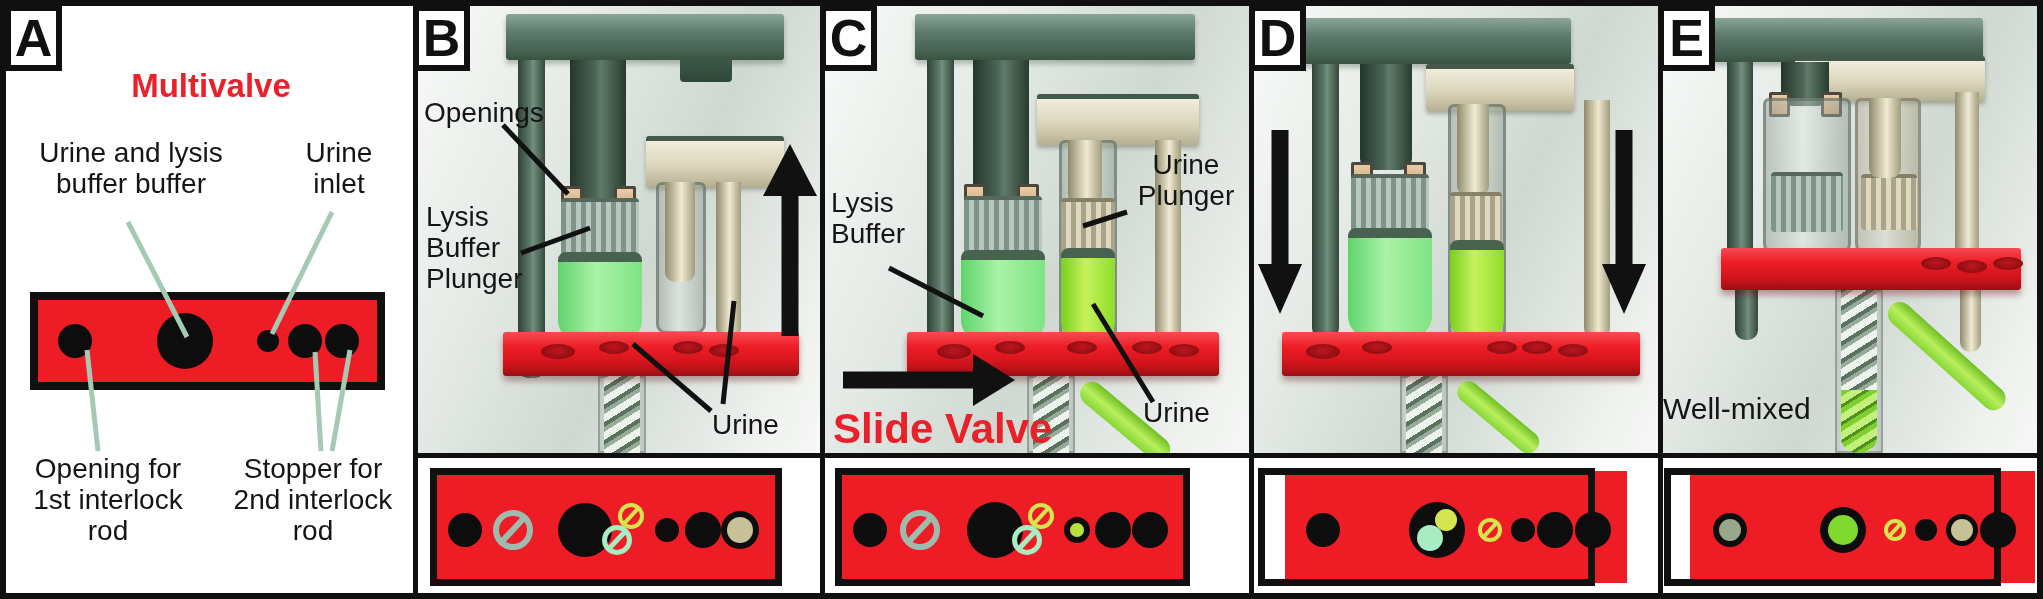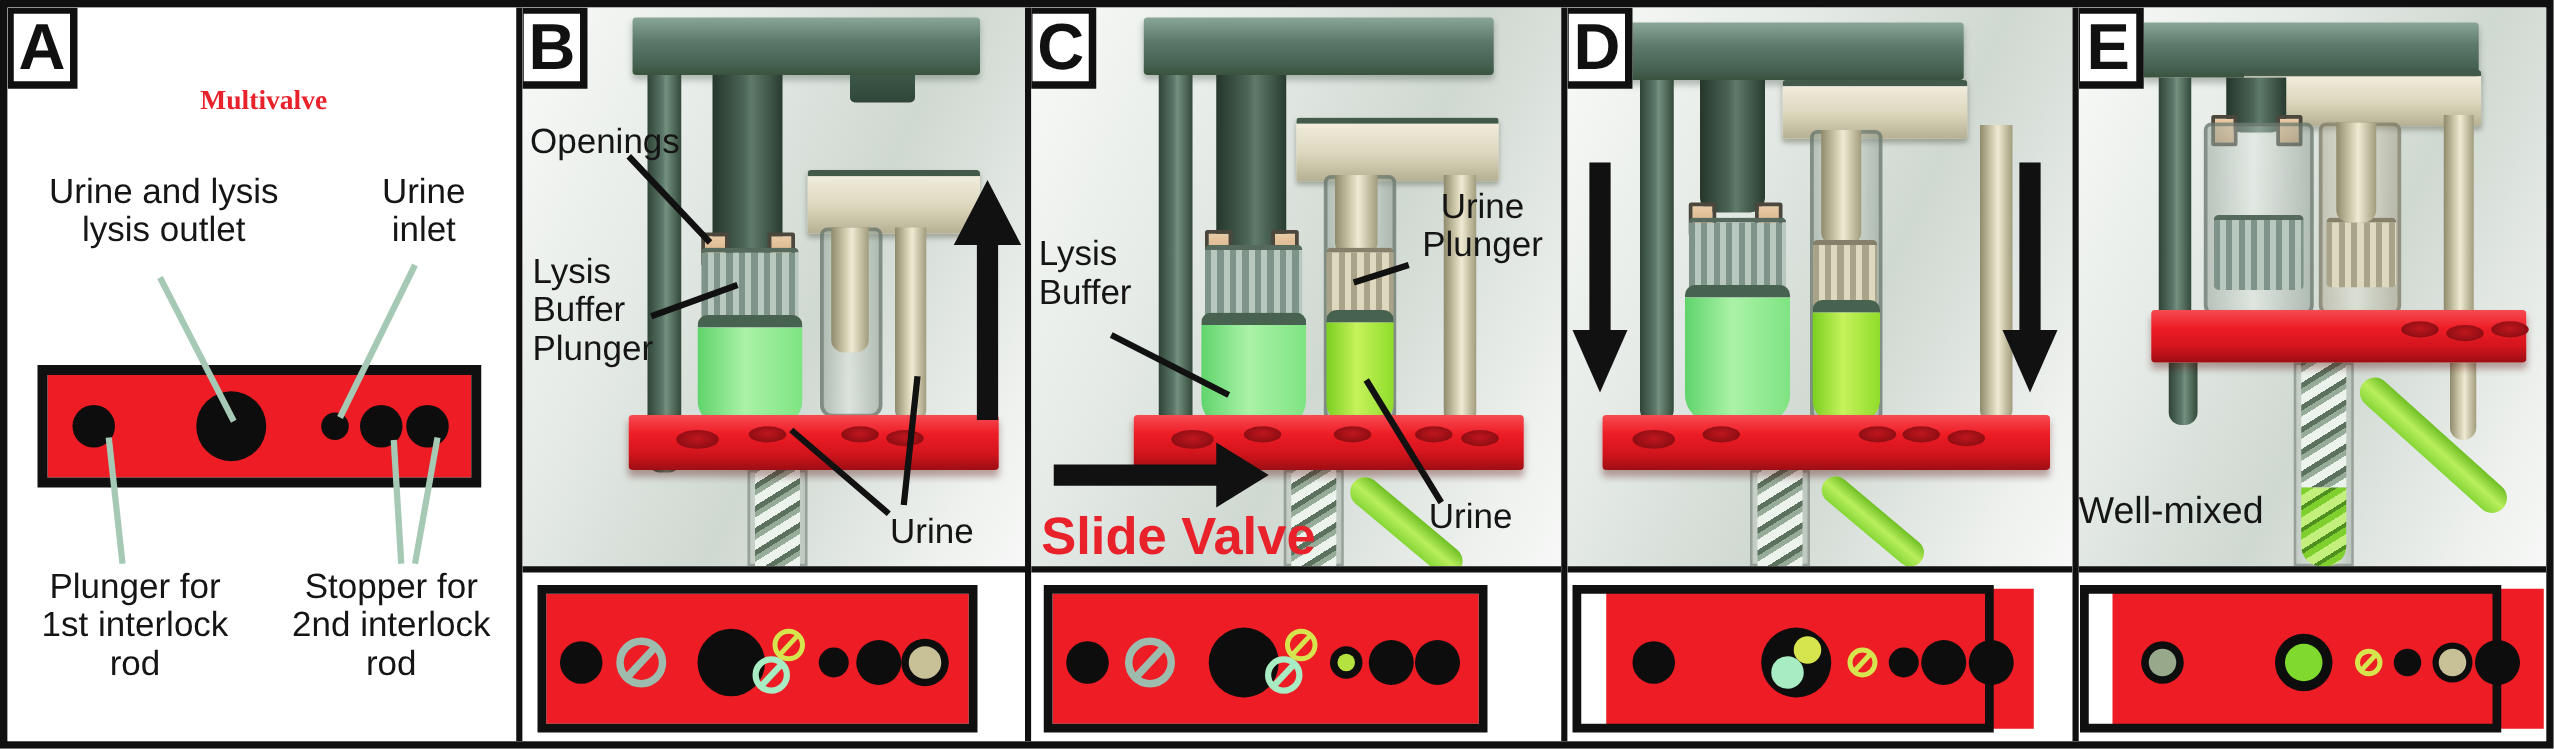--- a/index.html
+++ b/index.html
@@ -46,26 +46,26 @@
   .noring{position:absolute;border-radius:50%;border-style:solid;box-sizing:border-box;}
   .slash{position:absolute;left:50%;top:-6%;height:112%;transform:translateX(-50%) rotate(43deg);}
 </style>
 </head>
 <body>
 
 <div id="figure">
 
   <section class="panel" id="pA" style="left:0;width:407px;">
     <div class="plabel" style="left:-1px;top:-1px;">A</div>
-    <div class="lbl lbl-red lbl-c" style="left:80px;top:62px;width:250px;font-size:22px;font-family:Liberation Serif, serif;">Multivalve</div>
+    <div class="lbl lbl-red lbl-c" style="left:80px;top:62px;width:250px;font-size:33px;">Multivalve</div>
     <div class="lbl lbl-c" style="left:6px;top:132px;width:238px;">Urine and lysis
-lysis outlet</div>
+buffer buffer</div>
     <div class="lbl lbl-c" style="left:268px;top:132px;width:130px;">Urine
 inlet</div>
-    <div class="lbl lbl-c" style="left:12px;top:448px;width:180px;">Plunger for
+    <div class="lbl lbl-c" style="left:12px;top:448px;width:180px;">Opening for
 1st interlock
 rod</div>
     <div class="lbl lbl-c" style="left:212px;top:448px;width:190px;">Stopper for
 2nd interlock
 rod</div>
     <svg class="ln" width="407" height="587">
       <line x1="122" y1="216" x2="181" y2="331" stroke="#a5c9b4" stroke-width="5"></line>
       <line x1="326" y1="206" x2="266" y2="328" stroke="#a5c9b4" stroke-width="5"></line>
       <line x1="81" y1="344" x2="92" y2="445" stroke="#a5c9b4" stroke-width="5"></line>
       <line x1="309" y1="346" x2="315" y2="445" stroke="#a5c9b4" stroke-width="5"></line>

